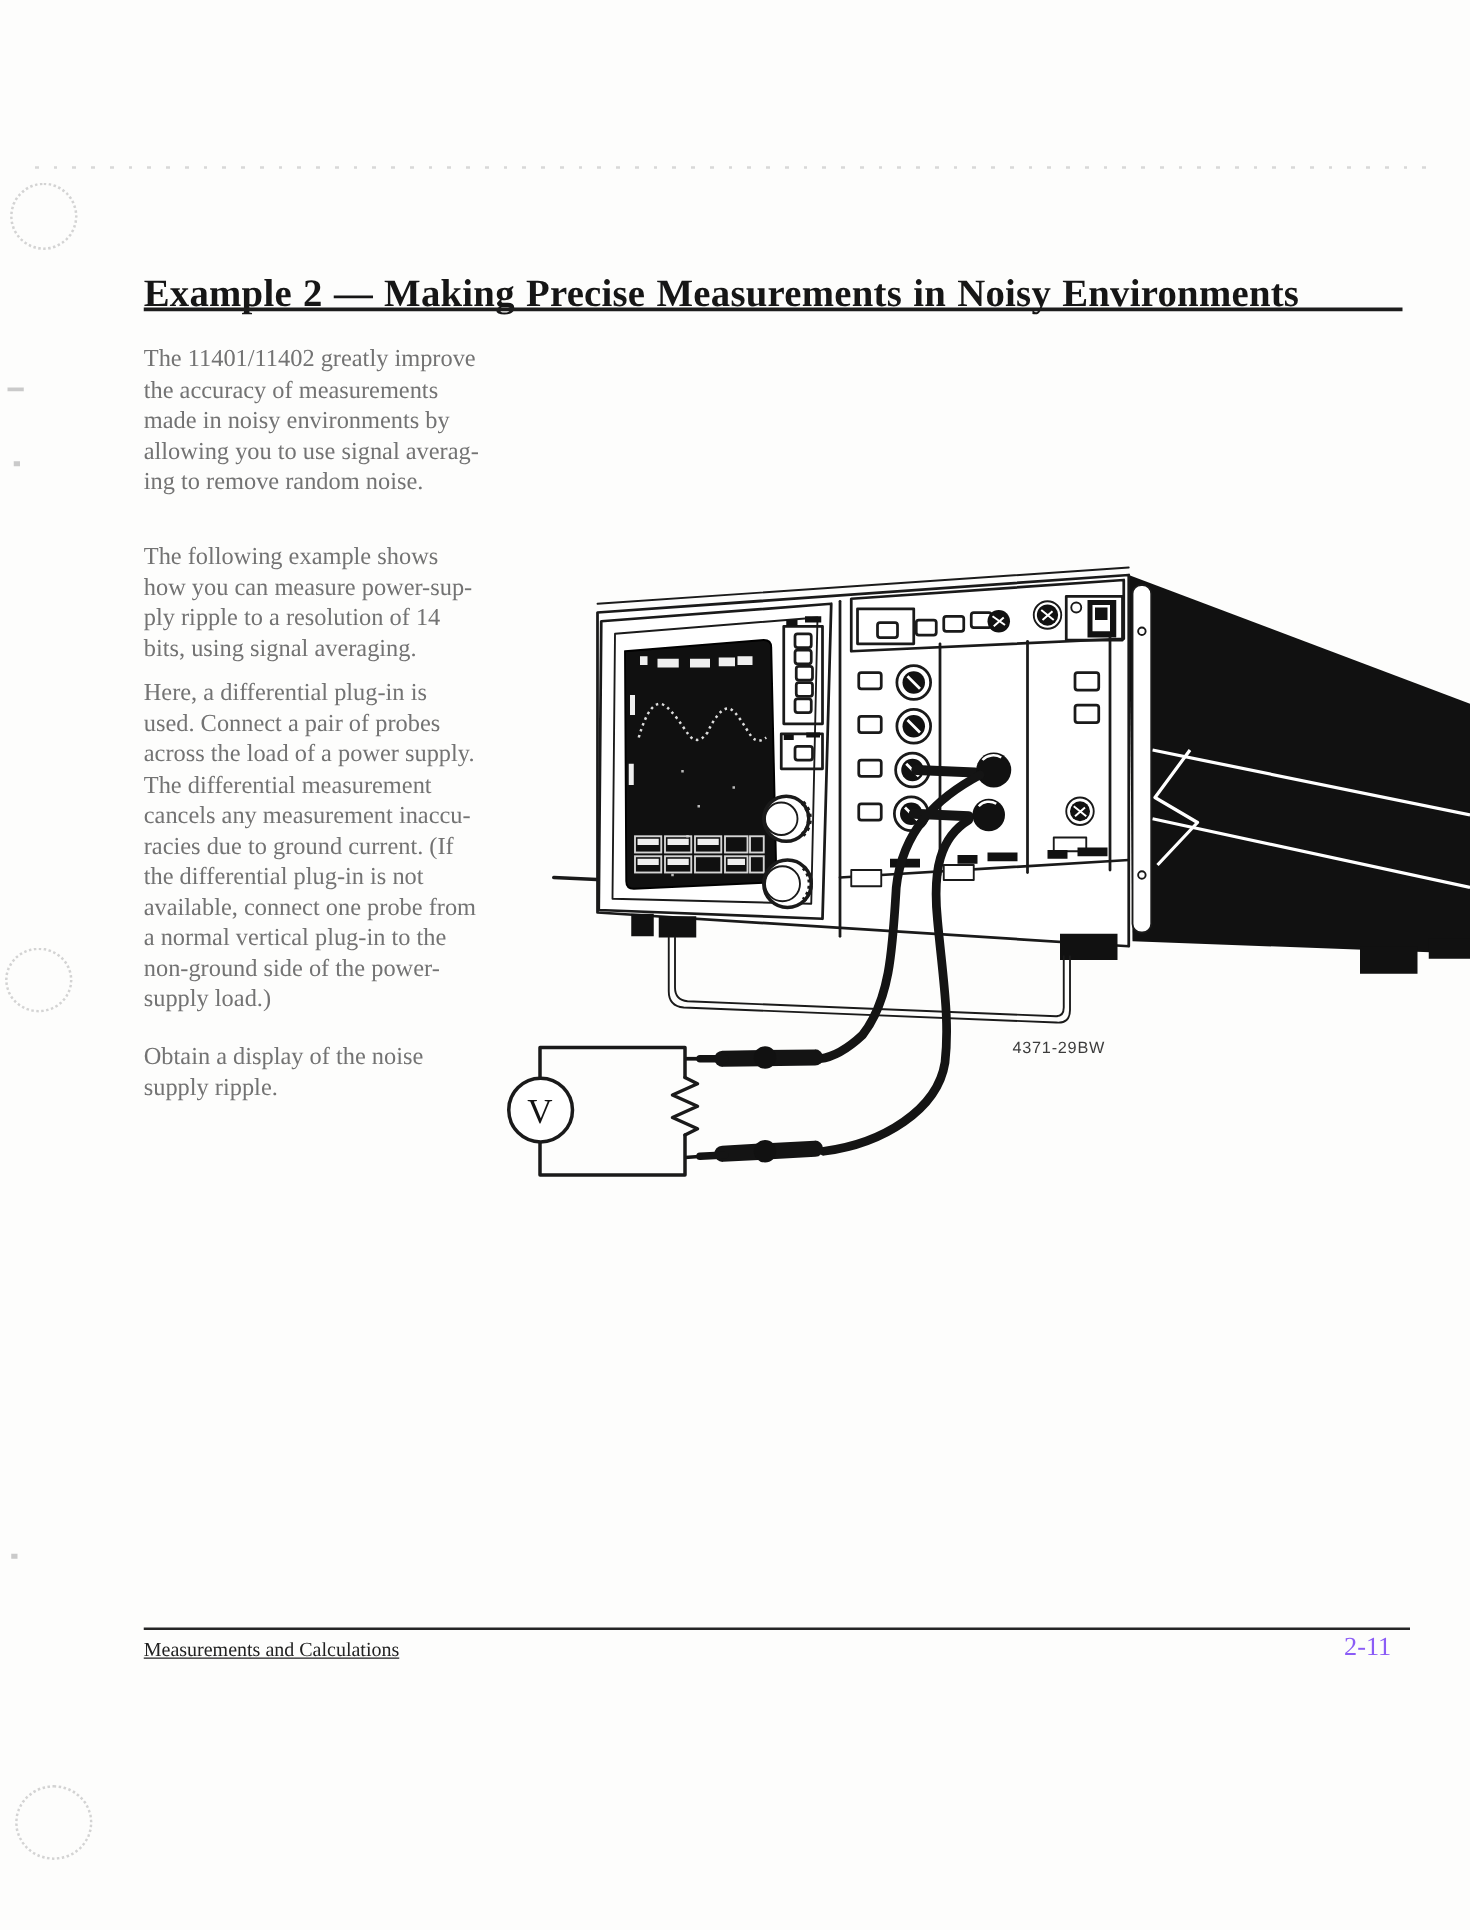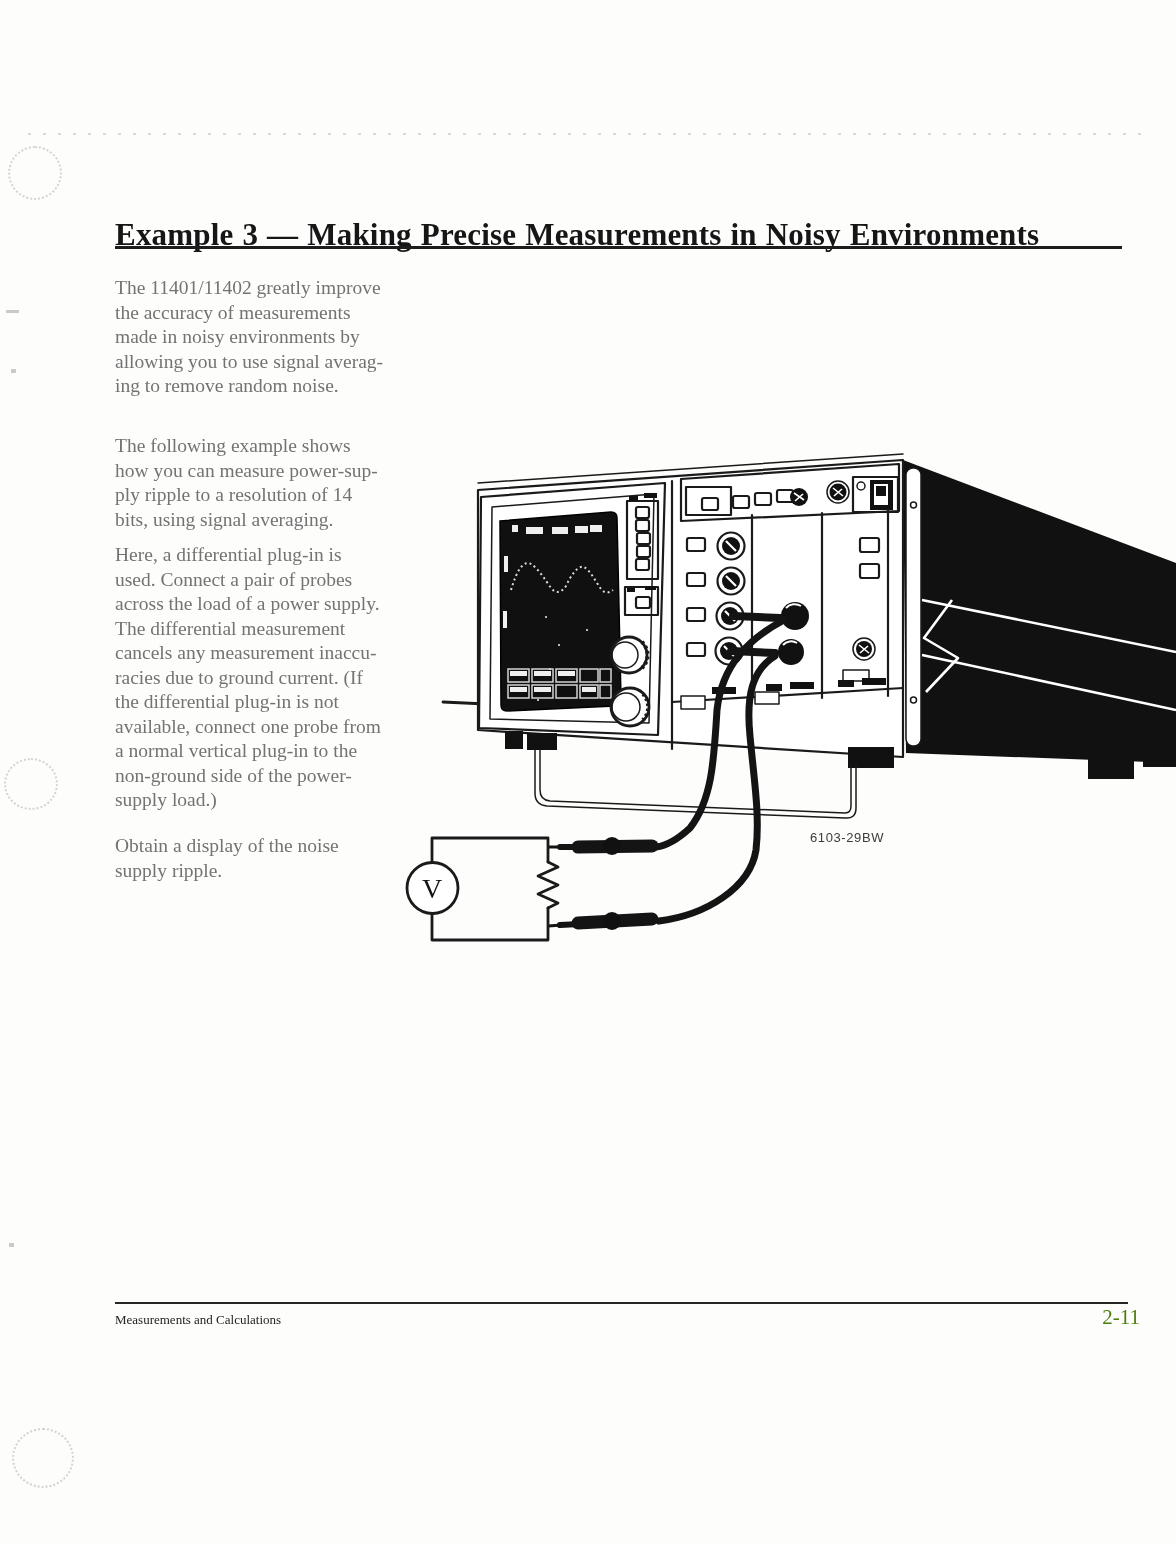--- a/index.html
+++ b/index.html
@@ -13,22 +13,22 @@
     font-size:31px; font-weight:bold; letter-spacing:0.2px; word-spacing:1px;
     white-space:nowrap; color:#161616;
   }
   .title-rule{position:absolute; left:115px; top:246px; width:1007px; height:3px; background:#1d1d1d;}
   .para{
     position:absolute; left:115px; width:345px;
     font-size:19.5px; line-height:24.5px; white-space:pre-line; color:#737373;
   }
   #para1{top:276px;} #para2{top:434px;} #para3{top:543px;} #para4{top:834px;}
   .footer-rule{position:absolute; left:115px; top:1302px; width:1013px; height:2px; background:#262626;}
-  .footer-left{position:absolute; left:115px; top:1312px; font-size:13px; color:#222;}
-  .footer-page{position:absolute; right:36px; top:1305px; font-size:21px; color:#4d7c0f;}
+  .footer-left{position:absolute; left:115px; top:1312px; font-size:16px; color:#222;text-decoration:underline;}
+  .footer-page{position:absolute; right:63px; top:1305px; font-size:21px; color:#8b5cf6;}
   .fig-label{
     position:absolute; left:810px; top:830px; z-index:3;
     font-family:"Liberation Sans", sans-serif; font-size:13px; letter-spacing:0.6px; color:#3c3c3c;
   }
   .figure-svg{position:absolute; left:400px; top:438px; z-index:2;}
   
   .scanline{
     position:absolute; left:28px; top:133px; width:1120px; height:2px; opacity:.65;
     background:repeating-linear-gradient(90deg,#c4c4c4 0 3px, transparent 3px 15px);
   }
@@ -55,21 +55,21 @@
 <body>
 
 <div class="scanline"></div>
 <div class="punch" id="punch-top"></div>
 <div class="punch" id="punch-mid"></div>
 <div class="punch" id="punch-bot"></div>
 <div class="margin-mark" id="mark1"></div>
 <div class="margin-mark" id="mark2"></div>
 <div class="margin-mark" id="mark3"></div>
 
-<h1 class="page-title">Example 3 — Making Precise Measurements in Noisy Environments</h1>
+<h1 class="page-title">Example 2 — Making Precise Measurements in Noisy Environments</h1>
 <div class="title-rule"></div>
 
 <div class="para" id="para1">The 11401/11402 greatly improve
 the accuracy of measurements
 made in noisy environments by
 allowing you to use signal averag-
 ing to remove random noise.</div>
 <div class="para" id="para2">The following example shows
 how you can measure power-sup-
 ply ripple to a resolution of 14
@@ -81,21 +81,21 @@
 cancels any measurement inaccu-
 racies due to ground current. (If
 the differential plug-in is not
 available, connect one probe from
 a normal vertical plug-in to the
 non-ground side of the power-
 supply load.)</div>
 <div class="para" id="para4">Obtain a display of the noise
 supply ripple.</div>
 
-<div class="fig-label">6103-29BW</div>
+<div class="fig-label">4371-29BW</div>
 
 <svg class="figure-svg" width="776" height="514" viewBox="400 438 776 514" xmlns="http://www.w3.org/2000/svg">
 
   <g>
 
     <g>
       <path class="dark" d="M903,460 L1176,563 L1176,763 L906,753 Z"></path>
       <path class="whiteline" d="M922,600 L1176,652"></path>
       <path class="whiteline" d="M922,655 L1176,710"></path>
       <path class="whiteline" d="M952,600 L924,638 L958,658 L926,692"></path>

